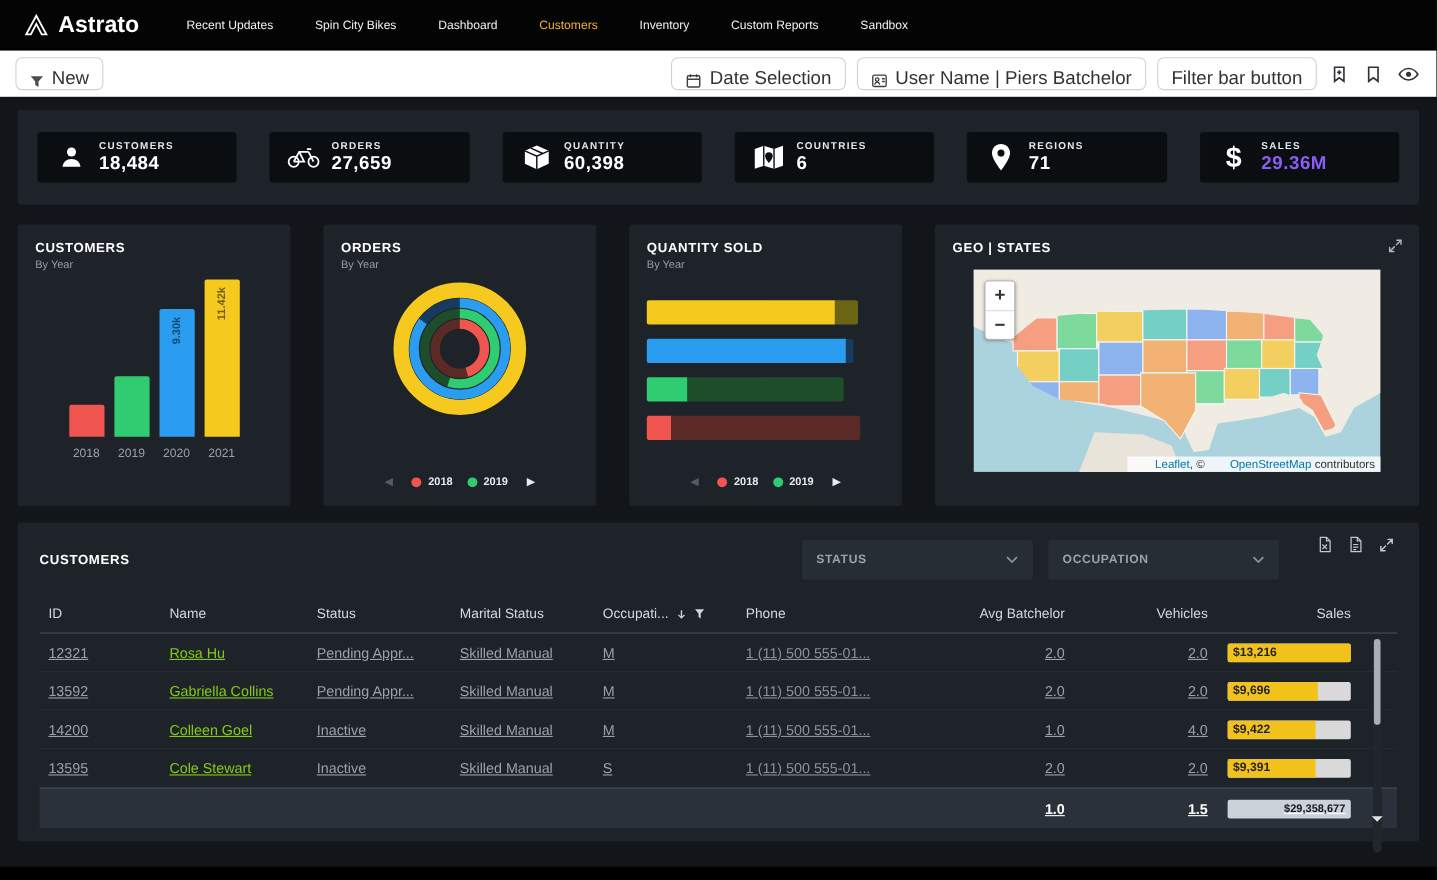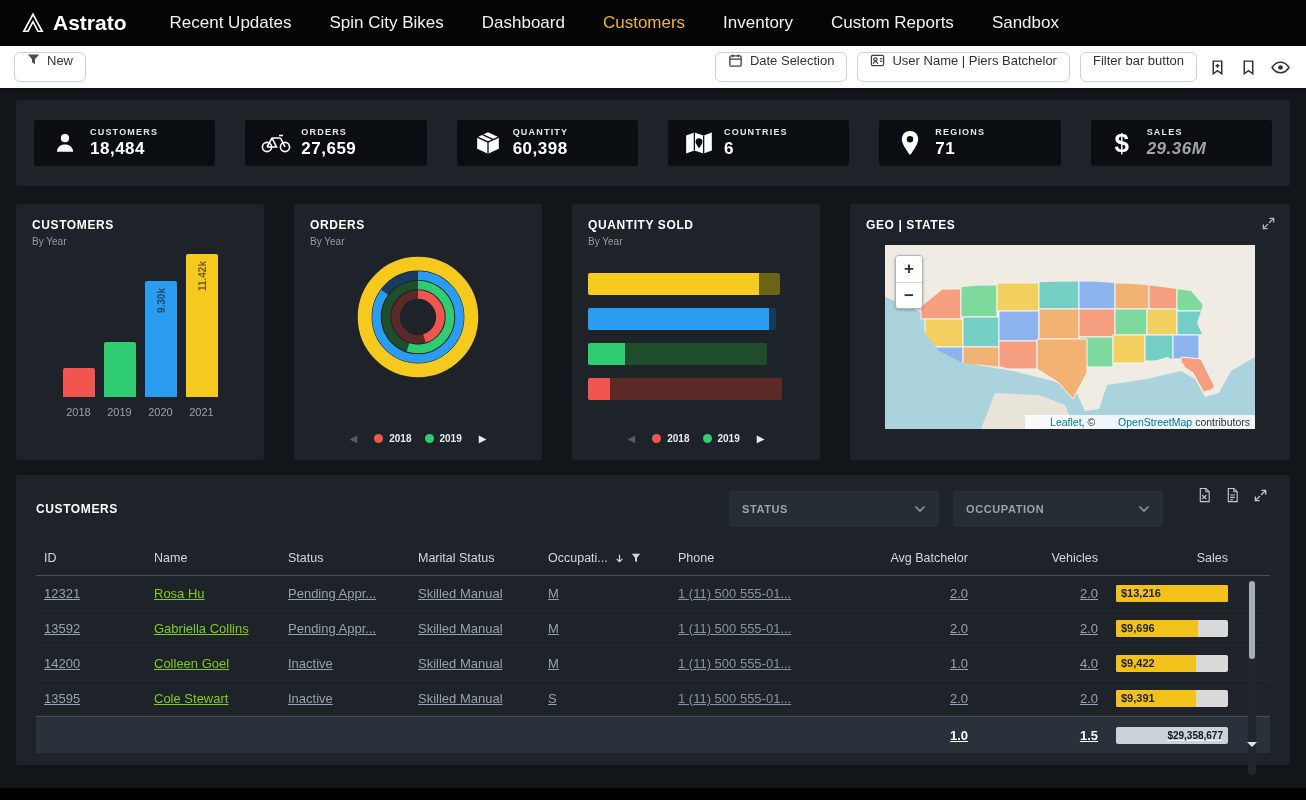--- a/index.html
+++ b/index.html
@@ -5,27 +5,27 @@
   * { box-sizing: border-box; }
   body {
     margin: 0; width: 1306px; height: 800px; overflow: hidden;
     display: flex; flex-direction: column;
     background: #12161b; font-family: "Liberation Sans", sans-serif;
   }
   
   .topnav { height: 46px; background: #040404; display: flex; align-items: center; padding: 0 22px; flex: none; }
   .logo { display: flex; align-items: center; gap: 9px; color: #fff; font-size: 21px; font-weight: 700; cursor: pointer; }
   .nav-items { display: flex; margin-left: 24px; }
-  .nav-item { padding: 6px 19px; font-size: 17px; color: #f1f1f1; cursor: pointer; white-space: nowrap; text-align: right; }
+  .nav-item { padding: 6px 19px; font-size: 11px; color: #f1f1f1; cursor: pointer; white-space: nowrap; text-align: right; }
   .nav-item.active { color: #f0b429; }
   
   .toolbar { height: 42px; background: #fff; display: flex; align-items: center; padding: 0 14px; gap: 8px; flex: none;
              box-shadow: 0 1px 4px rgba(0,0,0,.4); position: relative; z-index: 3; }
-  .pill { display: flex; align-items: flex-start; gap: 7px; border: 1px solid #cdd1d6; border-radius: 6px; background: #fff;
-          padding: 0 12px; height: 30px; font-size: 13px; color: #2f3337; cursor: pointer; white-space: nowrap; }
+  .pill { display: flex; align-items: flex-end; gap: 7px; border: 1px solid #cdd1d6; border-radius: 6px; background: #fff;
+          padding: 0 12px; height: 30px; font-size: 17px; color: #2f3337; cursor: pointer; white-space: nowrap; }
   .toolbar-right { margin-left: auto; display: flex; align-items: center; gap: 10px; }
   .icon-btn { background: none; border: none; padding: 2px; cursor: pointer; display: flex; align-items: center; }
   
   main { flex: 1; padding: 12px 16px 0; overflow: hidden; }
   .kpi-section { background: #1d2329; border-radius: 3px; padding: 20px 18px; display: flex; gap: 30px; margin-bottom: 18px; }
   .kpi-card { flex: 1; background: #0b0e11; border-radius: 3px; display: flex; align-items: center; gap: 2px; padding: 0 8px; height: 46px; }
   .kpi-icon { width: 46px; display: flex; justify-content: center; align-items: center; }
   .kpi-text { display: flex; flex-direction: column; gap: 2px; }
   .kpi-label { font-size: 9px; font-weight: bold; letter-spacing: 1.2px; color: #e4e8eb; }
   .kpi-value { font-size: 17px; font-weight: bold; color: #fff; letter-spacing: .5px; }
@@ -224,21 +224,21 @@
           <span class="kpi-label">REGIONS</span>
           <span class="kpi-value">71</span>
         </span>
     </div>
     <div class="kpi-card">
       <span class="kpi-icon">
           <span class="dollar-glyph">$</span>
         </span>
       <span class="kpi-text">
           <span class="kpi-label">SALES</span>
-          <span class="kpi-value" style="color: #a3a3a3; font-style: italic;">29.36M</span>
+          <span class="kpi-value" style="color: #8b5cf6;">29.36M</span>
         </span>
     </div>
   </section>
 
   <section class="charts-row">
 
     <div class="chart-panel small">
       <div class="panel-title">CUSTOMERS</div>
       <div class="panel-sub">By Year</div>
       <div class="bars">

